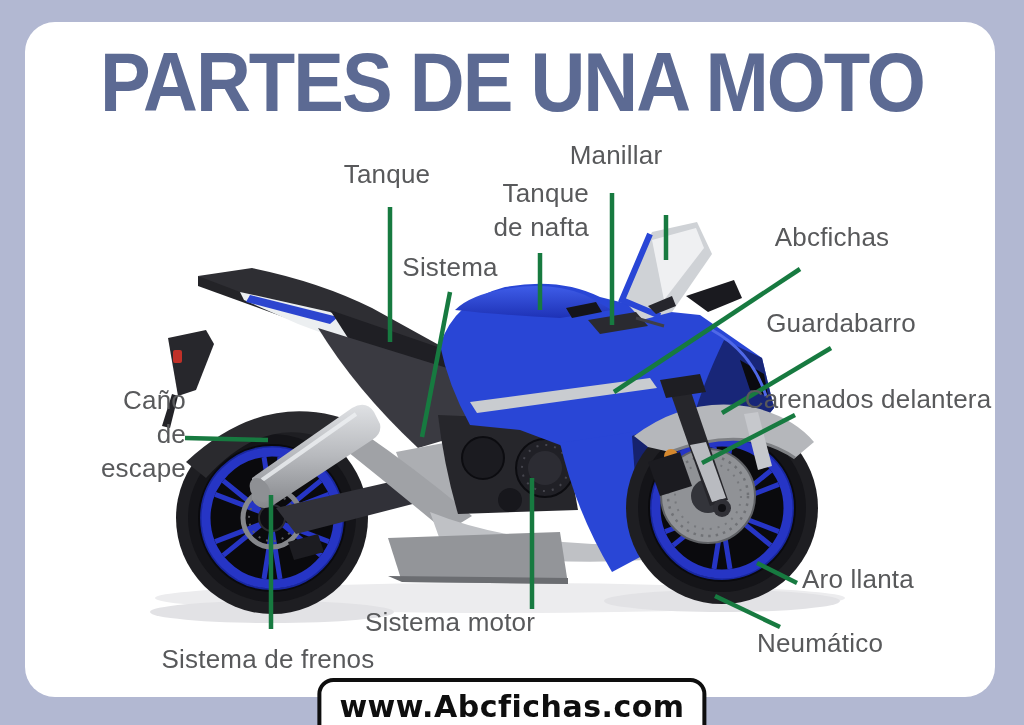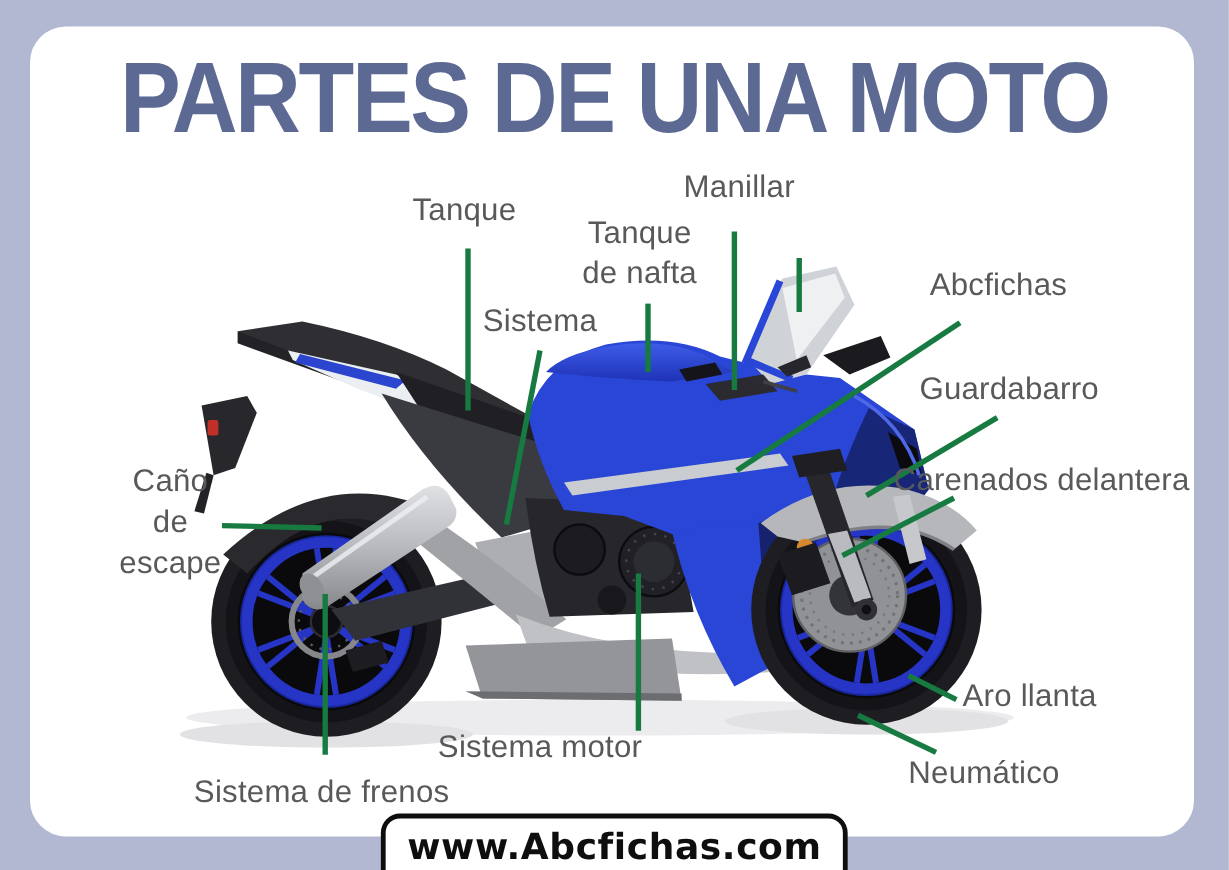--- a/index.html
+++ b/index.html
@@ -16,21 +16,21 @@
   .title{
     position:absolute;top:34px;left:0;width:1024px;margin:0;text-align:center;
     font-size:76px;font-weight:bold;letter-spacing:-2px;
     color:var(--title,#5c6a93);transform:scaleY(1.10);transform-origin:top center;
   }
   .lbl{
     position:absolute;transform:translate(-50%,-50%);
     color:var(--label-gray,#58595b);font-size:26px;font-weight:normal;
     line-height:1.3;text-align:center;white-space:nowrap;letter-spacing:.2px;
   }
-  .lbl.wrap{white-space:normal;}
+  .lbl.wrap{white-space:normal;text-align:right;}
   .lbl.w-tanque{width:112px;}
   .lbl.w-cano{width:88px;}
   .leader{stroke:var(--line-green,#177a40);stroke-width:4.5;stroke-linecap:butt;}
   .logo{
     position:absolute;left:50%;top:678px;transform:translateX(-50%);
     background:#ffffff;border:4px solid #0e0e0e;border-radius:16px;
     padding:7px 18px 14px 18px;font-family:"DejaVu Sans",sans-serif;
     font-size:30px;font-weight:bold;color:#0e0e0e;letter-spacing:.5px;white-space:nowrap;
   }
   .c-blue{fill:var(--bike-blue,#2946d6);}

